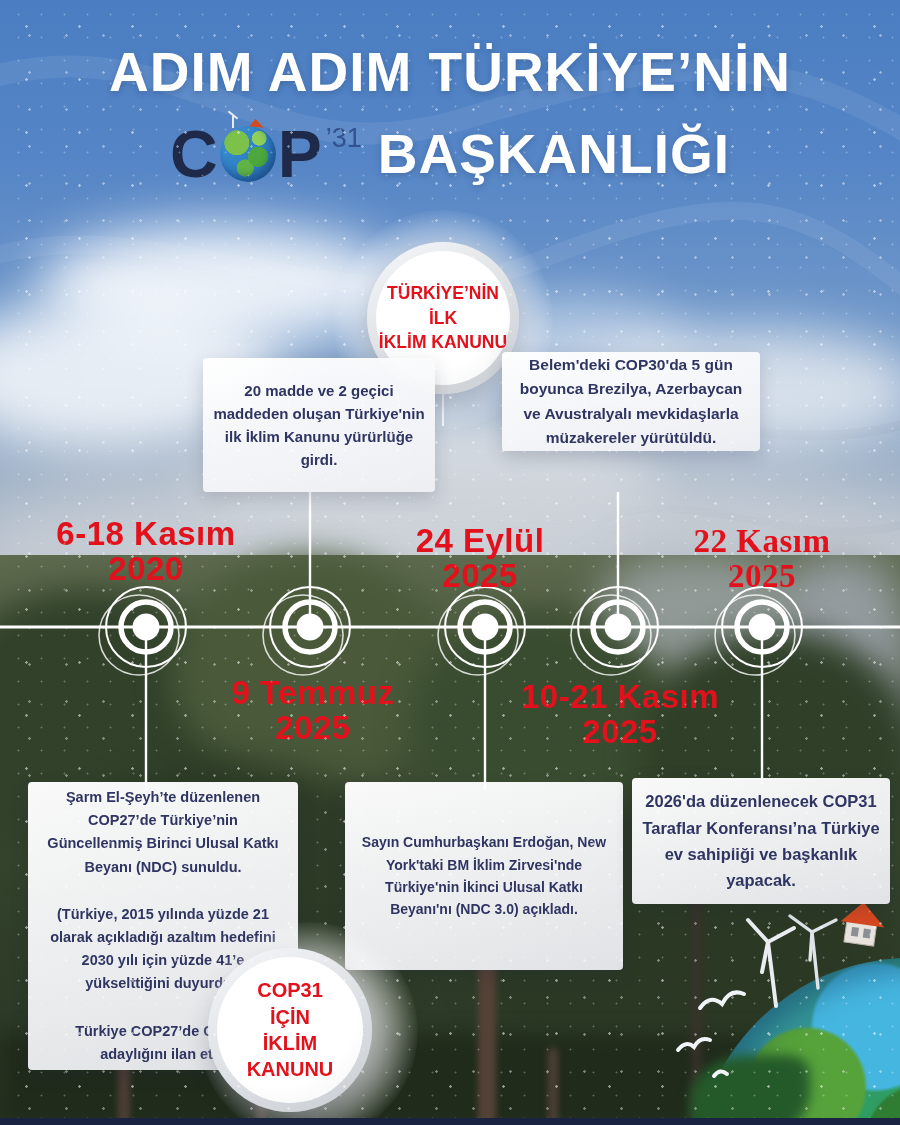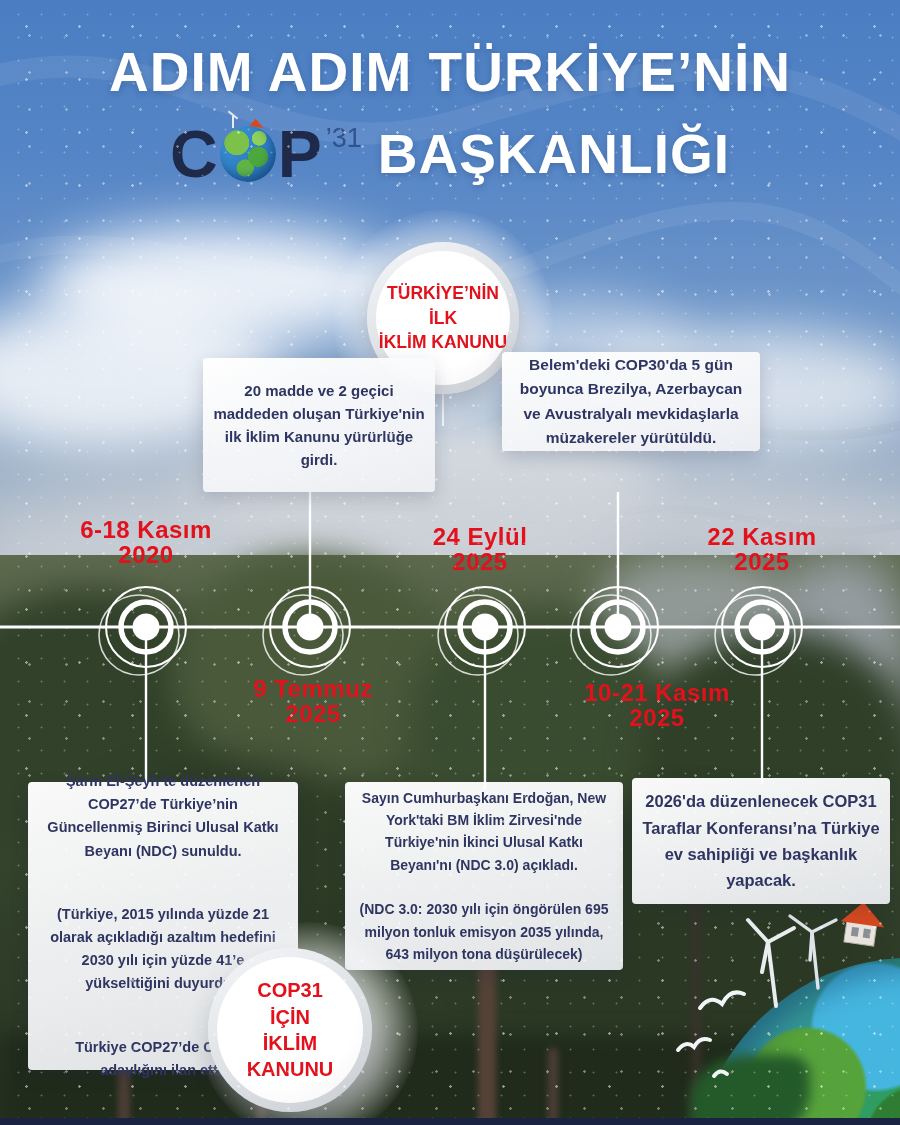--- a/index.html
+++ b/index.html
@@ -72,32 +72,32 @@
   .b-bottom{left:208px;top:948px;width:164px;height:164px;}
   .b-bottom .badge-inner{font-size:20px;font-weight:bold;color:#e2111b;line-height:1.32;}
   .badge-tail{left:442px;top:392px;width:2px;height:34px;background:rgba(255,255,255,.85);}
   
   .card{background:linear-gradient(165deg,rgba(255,255,255,.97) 0%,rgba(238,240,244,.93) 100%);
     border-radius:4px;color:#2f3562;font-weight:bold;text-align:center;
     box-shadow:0 6px 18px rgba(25,35,60,.18);display:flex;flex-direction:column;justify-content:center;}
   .card p{margin:0;}
   .card-a{left:203px;top:358px;width:232px;height:134px;padding:10px 8px;font-size:15px;line-height:1.55;box-sizing:border-box;}
   .card-b{left:502px;top:352px;width:258px;height:99px;padding:20px 10px;font-size:15.5px;line-height:1.55;box-sizing:border-box;}
-  .card-c{left:28px;top:782px;width:270px;height:288px;padding:16px 12px;font-size:14.5px;line-height:1.6;box-sizing:border-box;gap:16px;}
+  .card-c{left:28px;top:782px;width:270px;height:288px;padding:16px 12px;font-size:14.5px;line-height:1.6;box-sizing:border-box;}
   .card-c p + p{margin-top:24px;}
   .card-d{left:345px;top:782px;width:278px;height:188px;padding:18px 10px;font-size:14px;line-height:1.6;box-sizing:border-box;}
   .card-d p + p{margin-top:22px;}
   .card-e{left:632px;top:778px;width:258px;height:126px;padding:12px 10px;font-size:16.5px;line-height:1.6;box-sizing:border-box;}
   
-  .date{position:absolute;transform:translateX(-50%);text-align:center;color:#e2111b;font-size:24px;font-weight:bold;line-height:1.06;letter-spacing:.5px;white-space:nowrap;}
+  .date{position:absolute;transform:translateX(-50%);text-align:center;color:#e2111b;font-size:33px;font-weight:bold;line-height:1.06;letter-spacing:.5px;white-space:nowrap;}
   .d1{left:146px;top:517px;}
   .d2{left:313px;top:676px;text-align:center;}
   .d3{left:480px;top:524px;}
-  .d4{left:620px;top:680px;margin-left:37px;}
-  .d5{left:762px;top:524px;}
+  .d4{left:620px;top:680px;}
+  .d5{left:762px;top:524px;font-family:Liberation Serif, serif;}
   
   .globe{left:695px;top:958px;width:430px;height:430px;border-radius:50%;
     background:
       radial-gradient(circle at 58% 14%,#cdeaf5 0 5%,rgba(205,234,245,0) 6%),
       radial-gradient(circle at 26% 30%,#57a33b 0 13%,rgba(87,163,59,0) 14%),
       radial-gradient(circle at 52% 42%,#2e7d32 0 15%,transparent 16%),
       radial-gradient(circle at 76% 28%,#6fb944 0 19%,transparent 20%),
       radial-gradient(circle at 42% 16%,#45b6e0 0 14%,transparent 15%),
       radial-gradient(circle at 18% 60%,#8cc63f 0 16%,transparent 17%),
       linear-gradient(135deg,#3a8fd0 0%,#2e9e55 42%,#56b244 68%,#2c7fbf 100%);
@@ -257,21 +257,20 @@
     <div>2025</div>
   </div>
 
   <div class="abs card card-c">
     <p>Şarm El-Şeyh’te düzenlenen COP27’de Türkiye’nin Güncellenmiş Birinci Ulusal Katkı Beyanı (NDC) sunuldu.</p>
     <p>(Türkiye, 2015 yılında yüzde 21 olarak açıkladığı azaltım hedefini 2030 yılı için yüzde 41’e yükselttiğini duyurdu.)</p>
     <p>Türkiye COP27’de COP31 adaylığını ilan etti.</p>
   </div>
   <div class="abs card card-d">
     <p>Sayın Cumhurbaşkanı Erdoğan, New York'taki BM İklim Zirvesi'nde Türkiye'nin İkinci Ulusal Katkı Beyanı'nı (NDC 3.0) açıkladı.</p>
-    <p>(NDC 3.0: 2030 yılı için öngörülen 695 milyon tonluk emisyon 2035 yılında, 643 milyon tona düşürülecek)</p>
   </div>
   <div class="abs card card-e">
     <p>2026'da düzenlenecek COP31 Taraflar Konferansı’na Türkiye ev sahipliği ve başkanlık yapacak.</p>
   </div>
 
   <div class="abs badge-halo h2"></div>
   <div class="abs badge-ring b-bottom">
     <div class="badge-inner">
       <div>COP31</div>
       <div>İÇİN</div>

